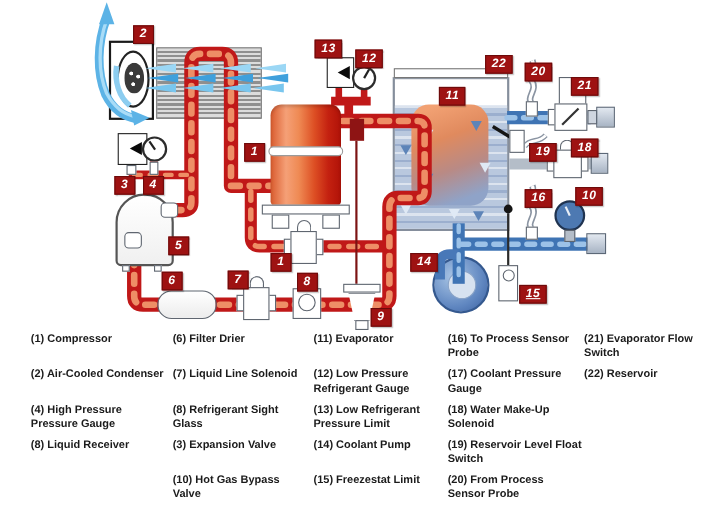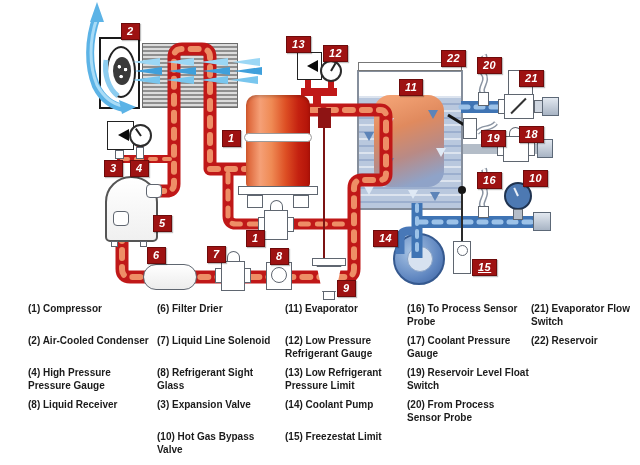--- a/index.html
+++ b/index.html
@@ -280,20 +280,21 @@
     <div class="lcol" style="left:257px;width:108px;">
       <div class="litem">(11) Evaporator</div>
       <div class="litem">(12) Low Pressure Refrigerant Gauge</div>
       <div class="litem">(13) Low Refrigerant Pressure Limit</div>
       <div class="litem">(14) Coolant Pump</div>
       <div class="litem">(15) Freezestat Limit</div>
     </div>
     <div class="lcol" style="left:379px;width:122px;">
       <div class="litem">(16) To Process Sensor Probe</div>
       <div class="litem">(17) Coolant Pressure Gauge</div>
+      <div class="litem">(18) Water Make-Up Solenoid</div>
       <div class="litem">(19) Reservoir Level Float Switch</div>
       <div class="litem">(20) From Process Sensor Probe</div>
     </div>
     <div class="lcol" style="left:503px;width:100px;">
       <div class="litem">(21) Evaporator Flow Switch</div>
       <div class="litem">(22) Reservoir</div>
     </div>
   </div>
 
 </div>

